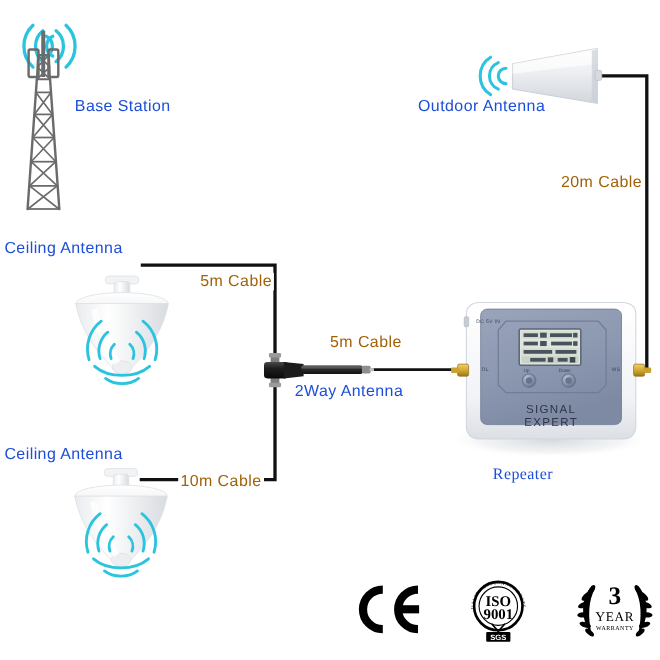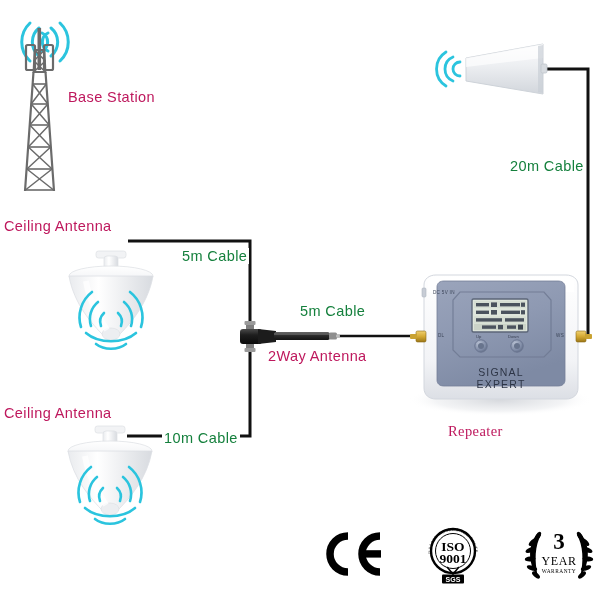--- a/index.html
+++ b/index.html
@@ -13,30 +13,30 @@
   }
   #diagram {
     position: relative;
     width: 600px;
     height: 600px;
     background: #ffffff;
     overflow: hidden;
   }
   .label {
     position: absolute;
-    color: #be185d;
+    color: #1d4ed8;
     font-size: 14.5px;
     font-family: "Liberation Sans", sans-serif;
     white-space: nowrap;
     letter-spacing: 0.4px;
     text-align: right;
   }
   .cable-label {
     position: absolute;
-    color: #15803d;
+    color: #a16207;
     font-size: 14.5px;
     white-space: nowrap;
     letter-spacing: 0.4px;
     background: #ffffff;
     padding: 0 2px;
   }
   .svg-layer {
     position: absolute;
     left: 0;
     top: 0;
@@ -333,20 +333,21 @@
         <rect x="576" y="331" width="10" height="11" rx="1.5" fill="url(#goldGrad)" stroke="#8a6a14" stroke-width="0.6"></rect>
         <rect x="585" y="334" width="7" height="5" rx="1" fill="#c9a231"></rect>
       </g>
 
       <rect x="422" y="288" width="4" height="9" rx="1.2" fill="#c7ccd5" stroke="#aeb5bf" stroke-width="0.6"></rect>
     </g>
   </svg>
 
   <div class="label" style="left:68px; top:89px;">Base Station</div>
 
+  <div class="label" style="left:380px; top:89px;">Outdoor Antenna</div>
 
   <div class="label" style="left:4px; top:218px;">Ceiling Antenna</div>
 
   <div class="label" style="left:4px; top:405px;">Ceiling Antenna</div>
 
   <div class="label" style="left:268px; top:348px;">2Way Antenna</div>
 
   <div class="label" style="left:448px; top:423px;font-family:Liberation Serif, serif;">Repeater</div>
 
   <div class="cable-label" style="left:508px; top:158px;">20m Cable</div>

